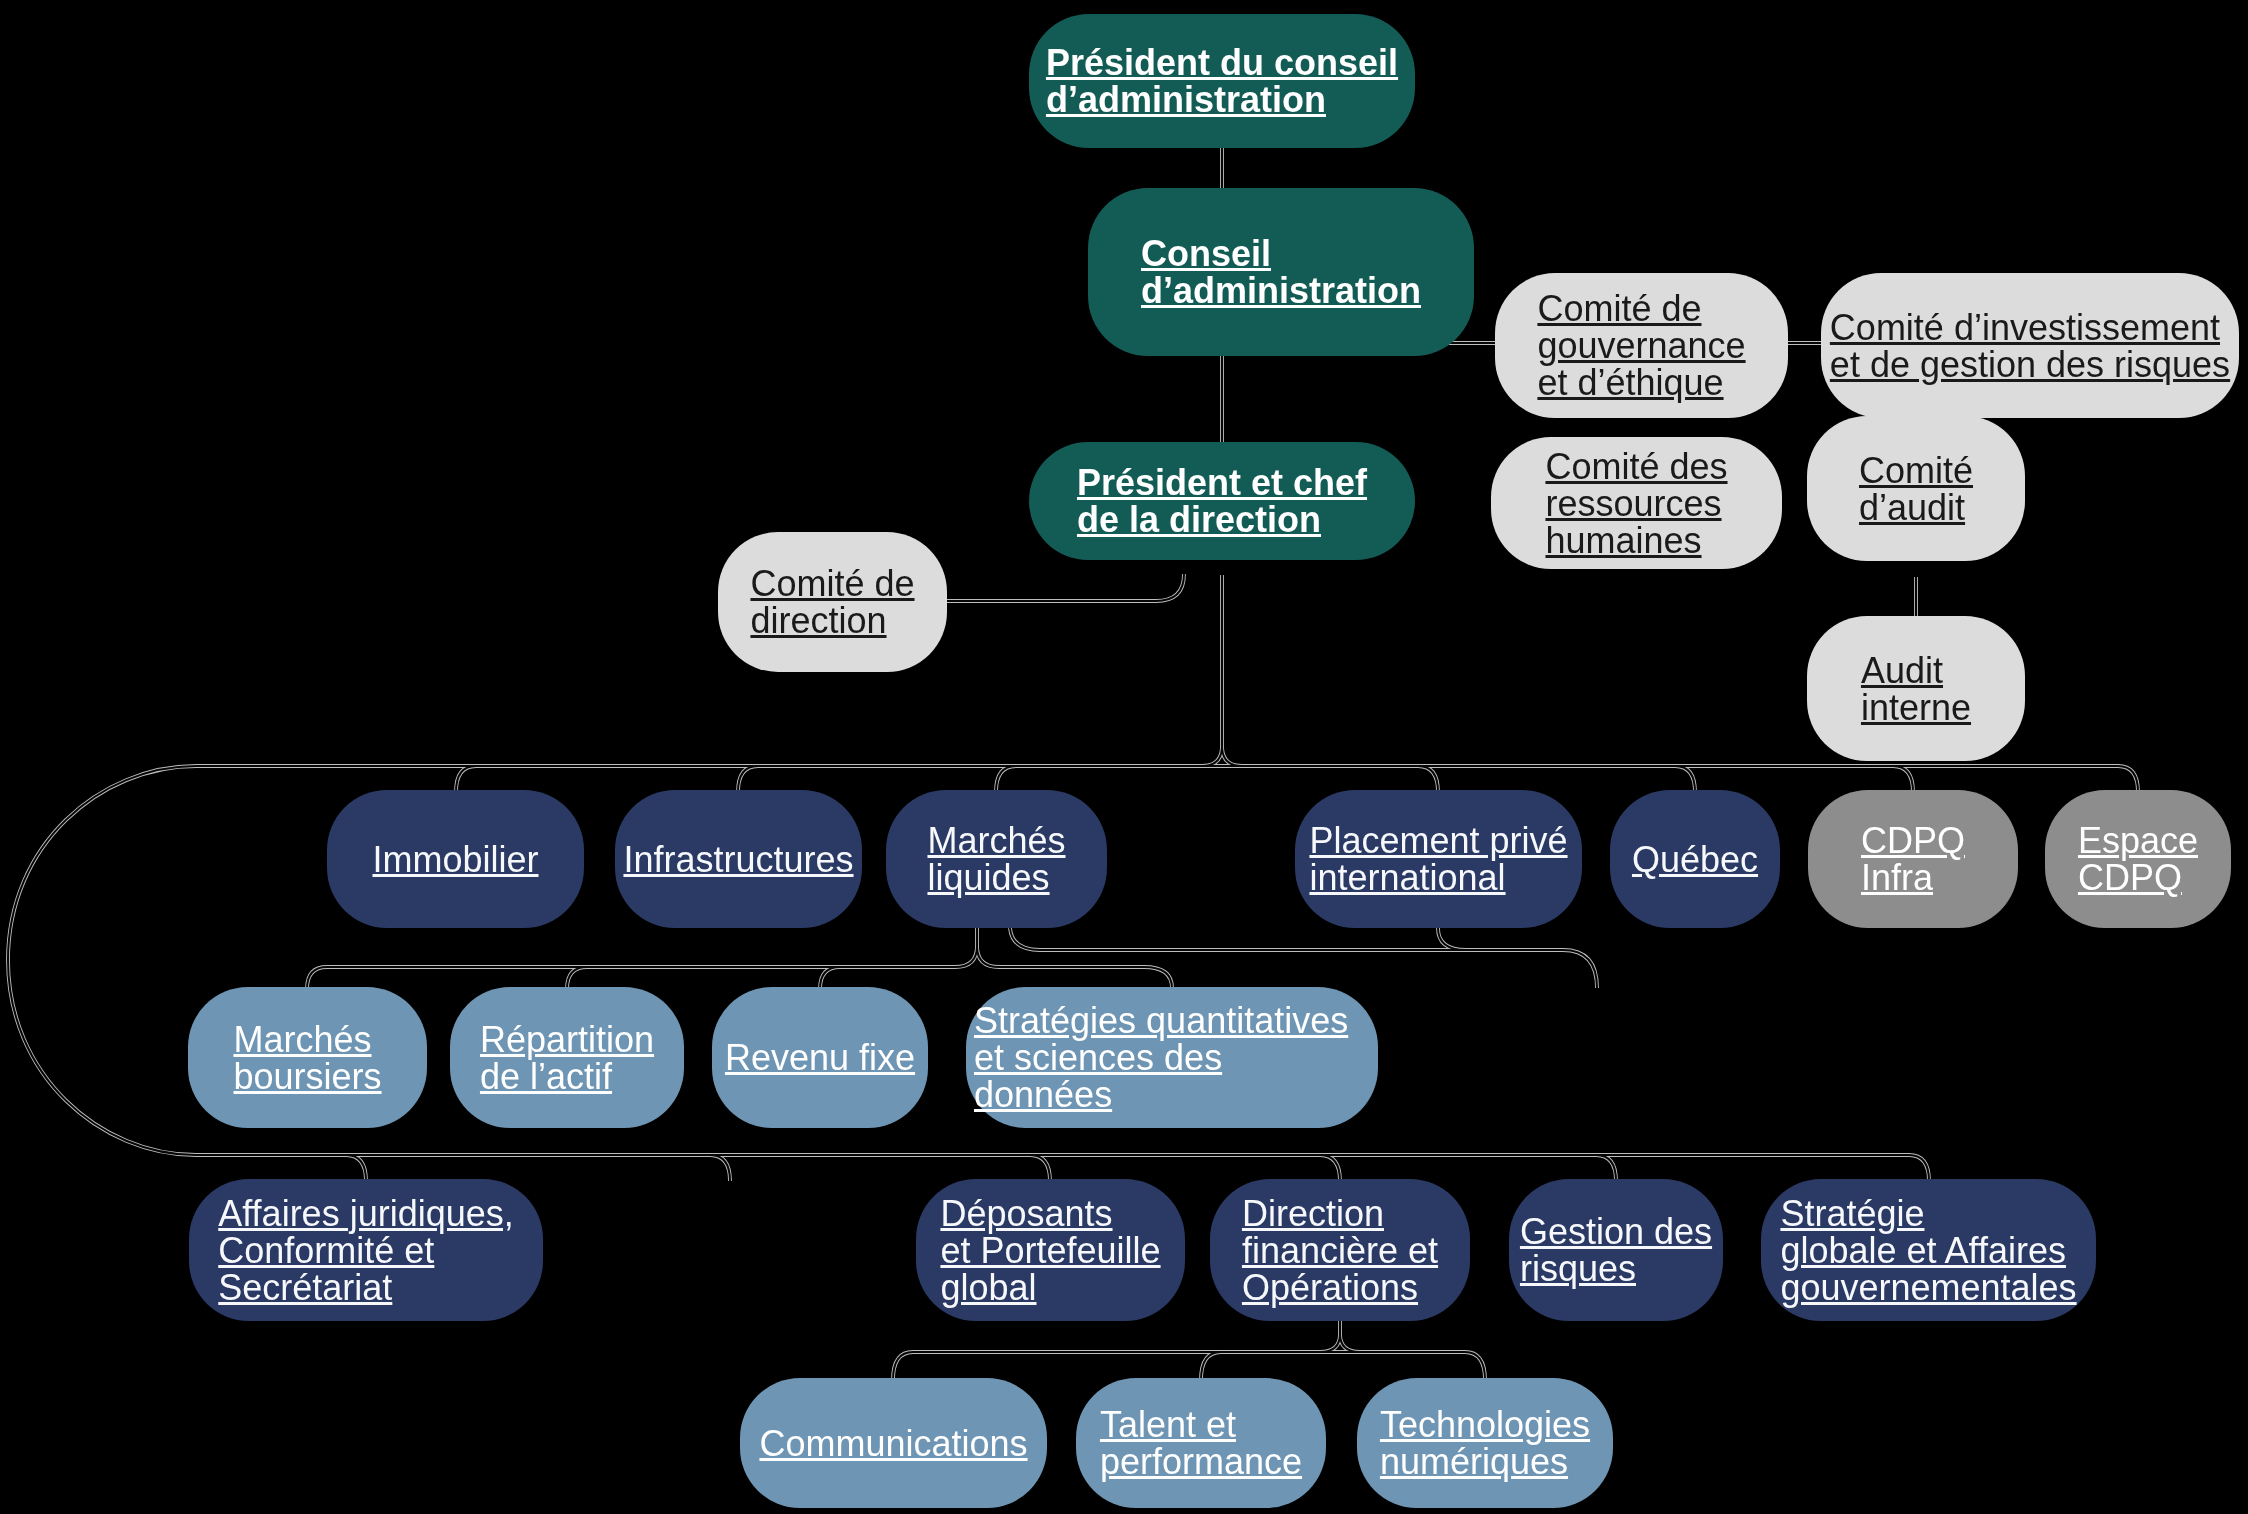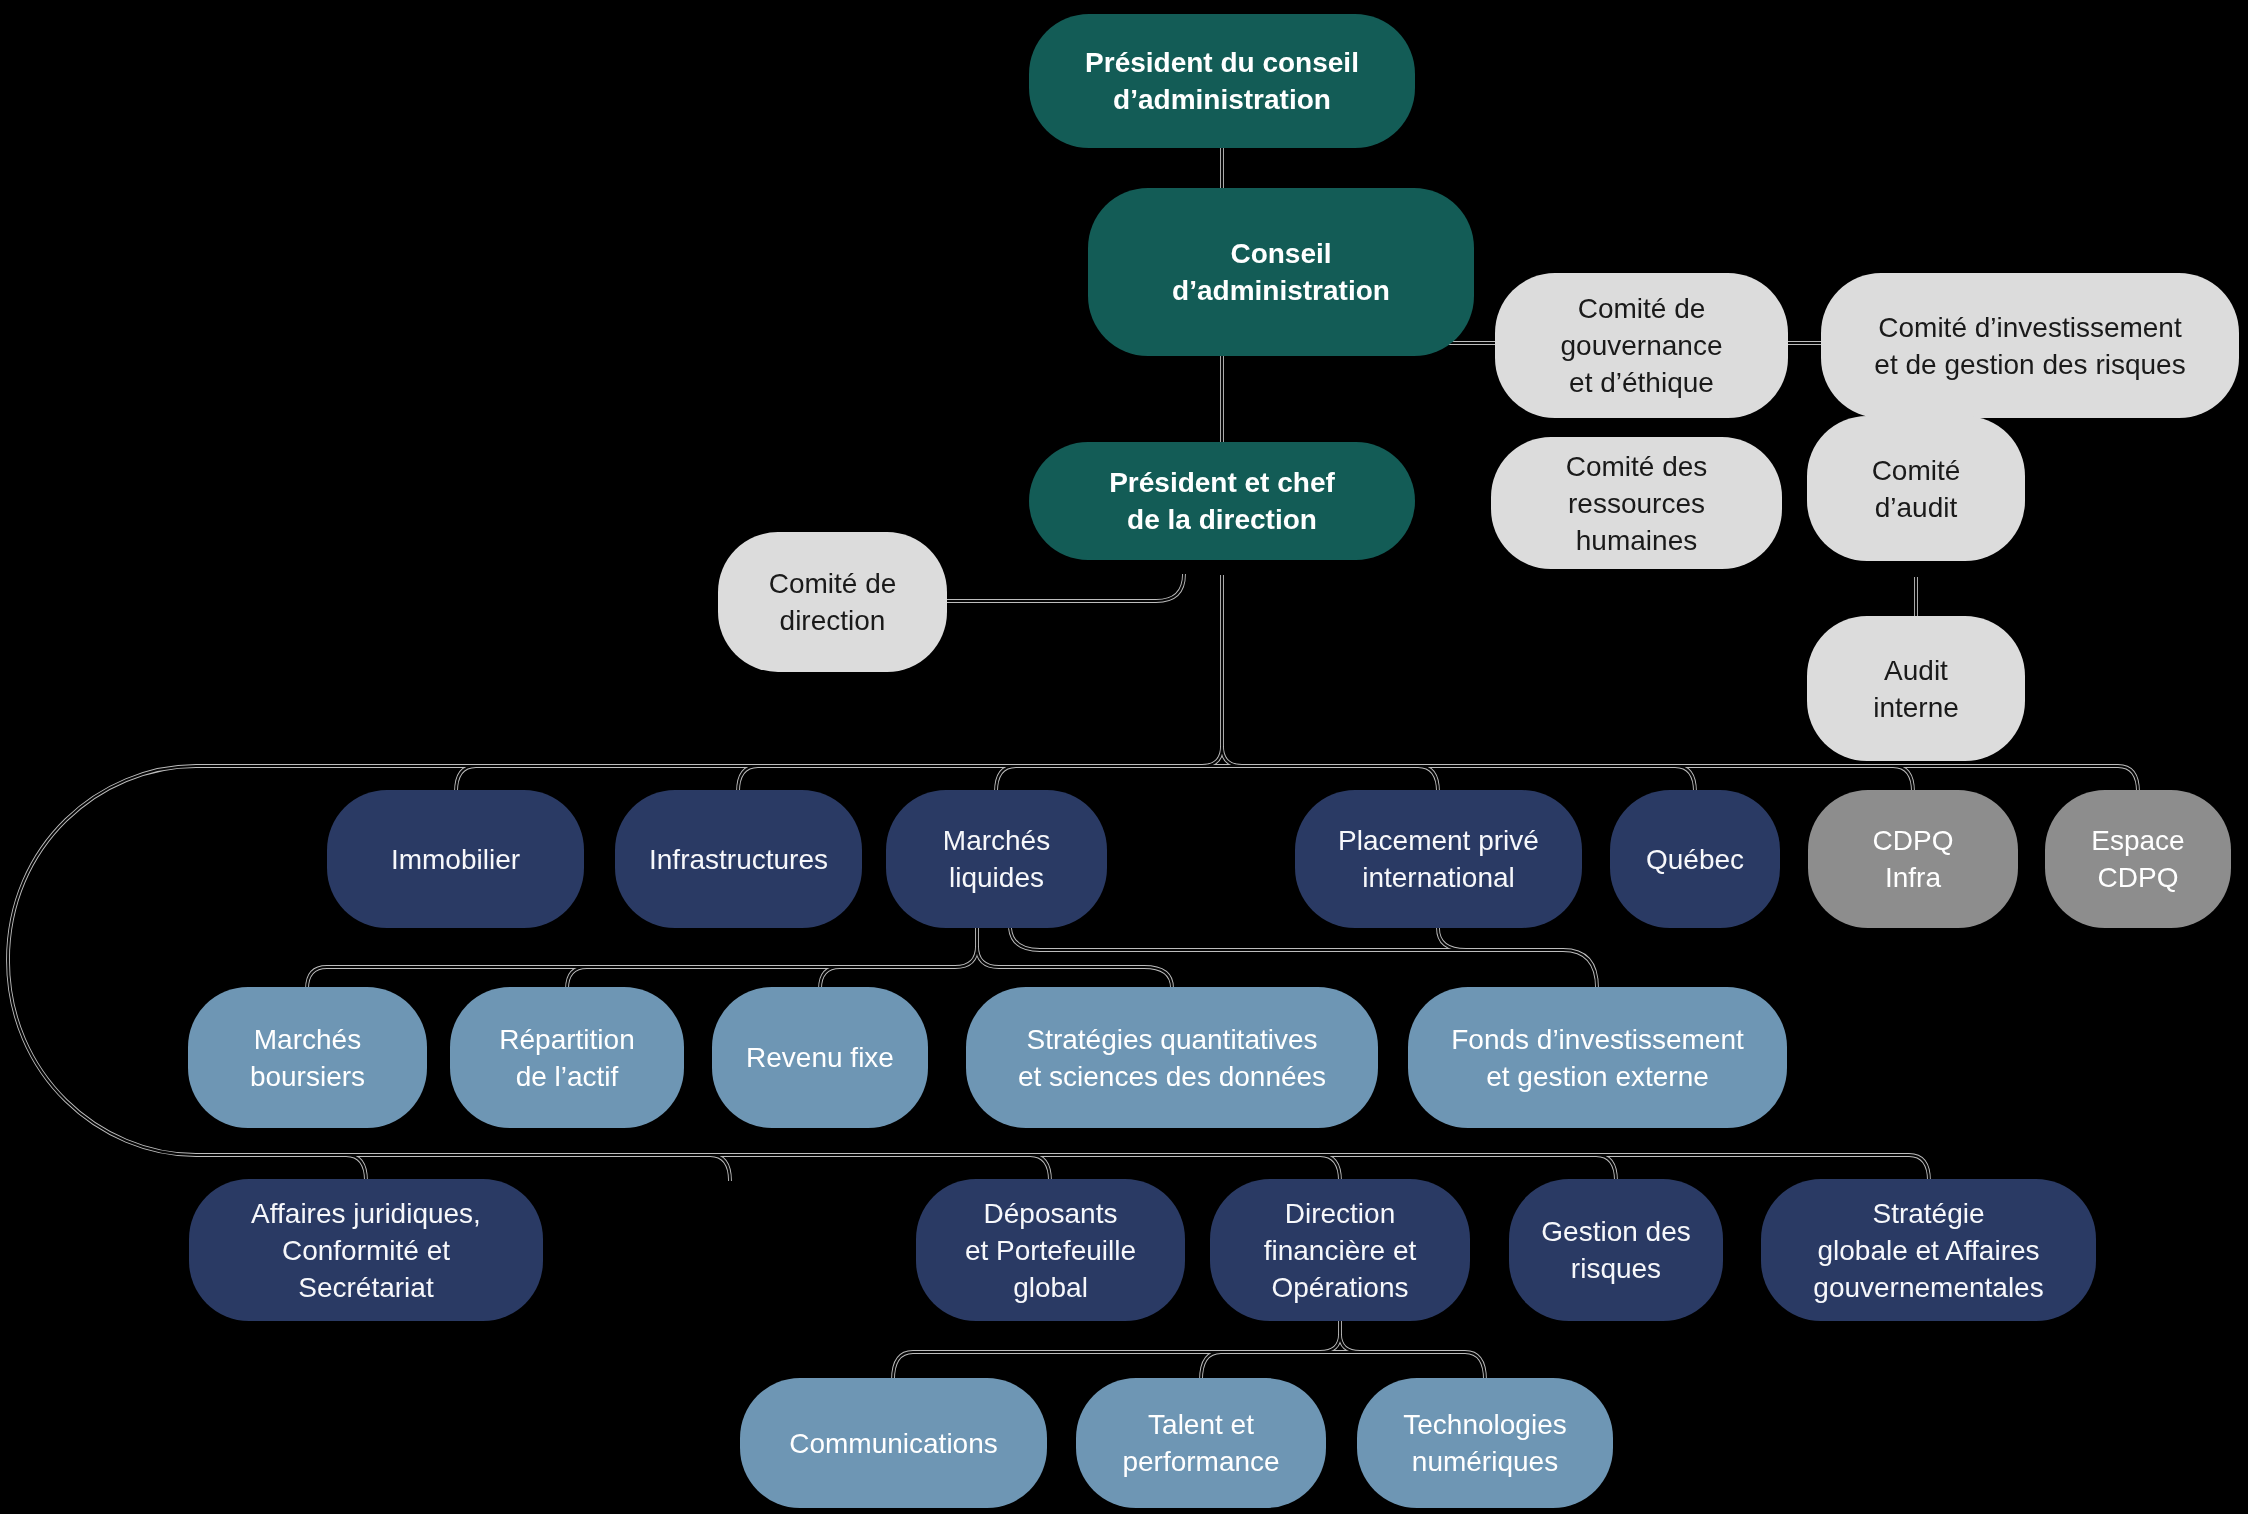--- a/index.html
+++ b/index.html
@@ -2,22 +2,22 @@
 <html style="--background: #000000; --teal: #135C56; --navy: #2A3A64; --steel: #6E96B4; --light_gray: #DCDCDC; --mid_gray: #8D8D8D; --text_light: #F7F8FB; --text_dark: #1A1A1A; --line_core: #060606; --line_halo: #BDBDBD;"><head>
 <meta charset="utf-8">
 <style>
   html,body{margin:0;padding:0;background:#000;}
   body{width:2248px;height:1514px;overflow:hidden;
        font-family:"Liberation Sans","DejaVu Sans",sans-serif;}
   .canvas{position:relative;width:2248px;height:1514px;background:var(--background,#000);}
   #edge-layer{position:absolute;left:0;top:0;}
   #nodes{position:absolute;left:0;top:0;width:100%;height:100%;}
   .node{position:absolute;display:flex;align-items:center;justify-content:center;
-        text-align:center;border-radius:60px;box-sizing:border-box;
-        font-size:28px;line-height:37px;}
+        border-radius:60px;box-sizing:border-box;
+        font-size:36px;line-height:37px;text-decoration:underline;}
   .node span{white-space:pre-line;display:block;padding:0 8px;}
   .teal{background:var(--teal);color:#fff;font-weight:700;}
   .navy{background:var(--navy);color:var(--text_light);font-weight:400;}
   .steel{background:var(--steel);color:#fff;font-weight:400;}
   .gray{background:var(--light_gray);color:var(--text_dark);font-weight:400;}
   .darkgray{background:var(--mid_gray);color:#fff;font-weight:400;}
 </style>
 </head>
 <body>
 
@@ -170,24 +170,20 @@
         <span>Répartition
 de l’actif</span>
       </div>
       <div class="node steel" style="left: 712px; top: 987px; width: 216px; height: 141px;">
         <span>Revenu fixe</span>
       </div>
       <div class="node steel" style="left: 966px; top: 987px; width: 412px; height: 141px;">
         <span>Stratégies quantitatives
 et sciences des données</span>
       </div>
-      <div class="node steel" style="left: 1408px; top: 987px; width: 379px; height: 141px;">
-        <span>Fonds d’investissement
-et gestion externe</span>
-      </div>
       <div class="node navy" style="left: 189px; top: 1179px; width: 354px; height: 142px;">
         <span>Affaires juridiques,
 Conformité et
 Secrétariat</span>
       </div>
       <div class="node navy" style="left: 916px; top: 1179px; width: 269px; height: 142px;">
         <span>Déposants
 et Portefeuille
 global</span>
       </div>

